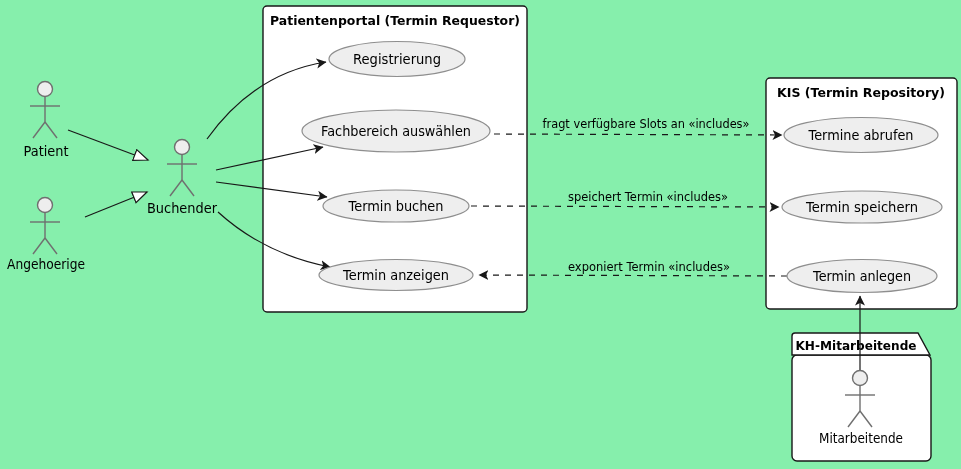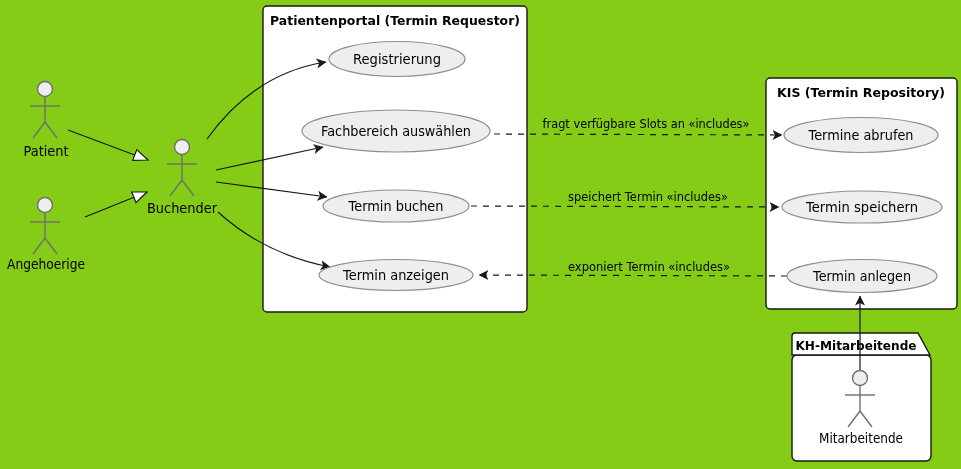--- a/index.html
+++ b/index.html
@@ -5,21 +5,21 @@
   html, body {
     margin: 0;
     padding: 0;
     background: #ffffff;
     font-family: "DejaVu Sans", "Liberation Sans", sans-serif;
   }
   .canvas {
     position: relative;
     width: 961px;
     height: 469px;
-    background: #84cc16;
+    background: #86efac;
     overflow: hidden;
   }
   svg { display: block; }
   text {
     font-family: "DejaVu Sans", "Liberation Sans", sans-serif;
     fill: #000000;
   }
   .uc-label   { font-size: 14px; }
   .pkg-title  { font-size: 13px; font-weight: bold; }
   .actor-label{ font-size: 14px; }

